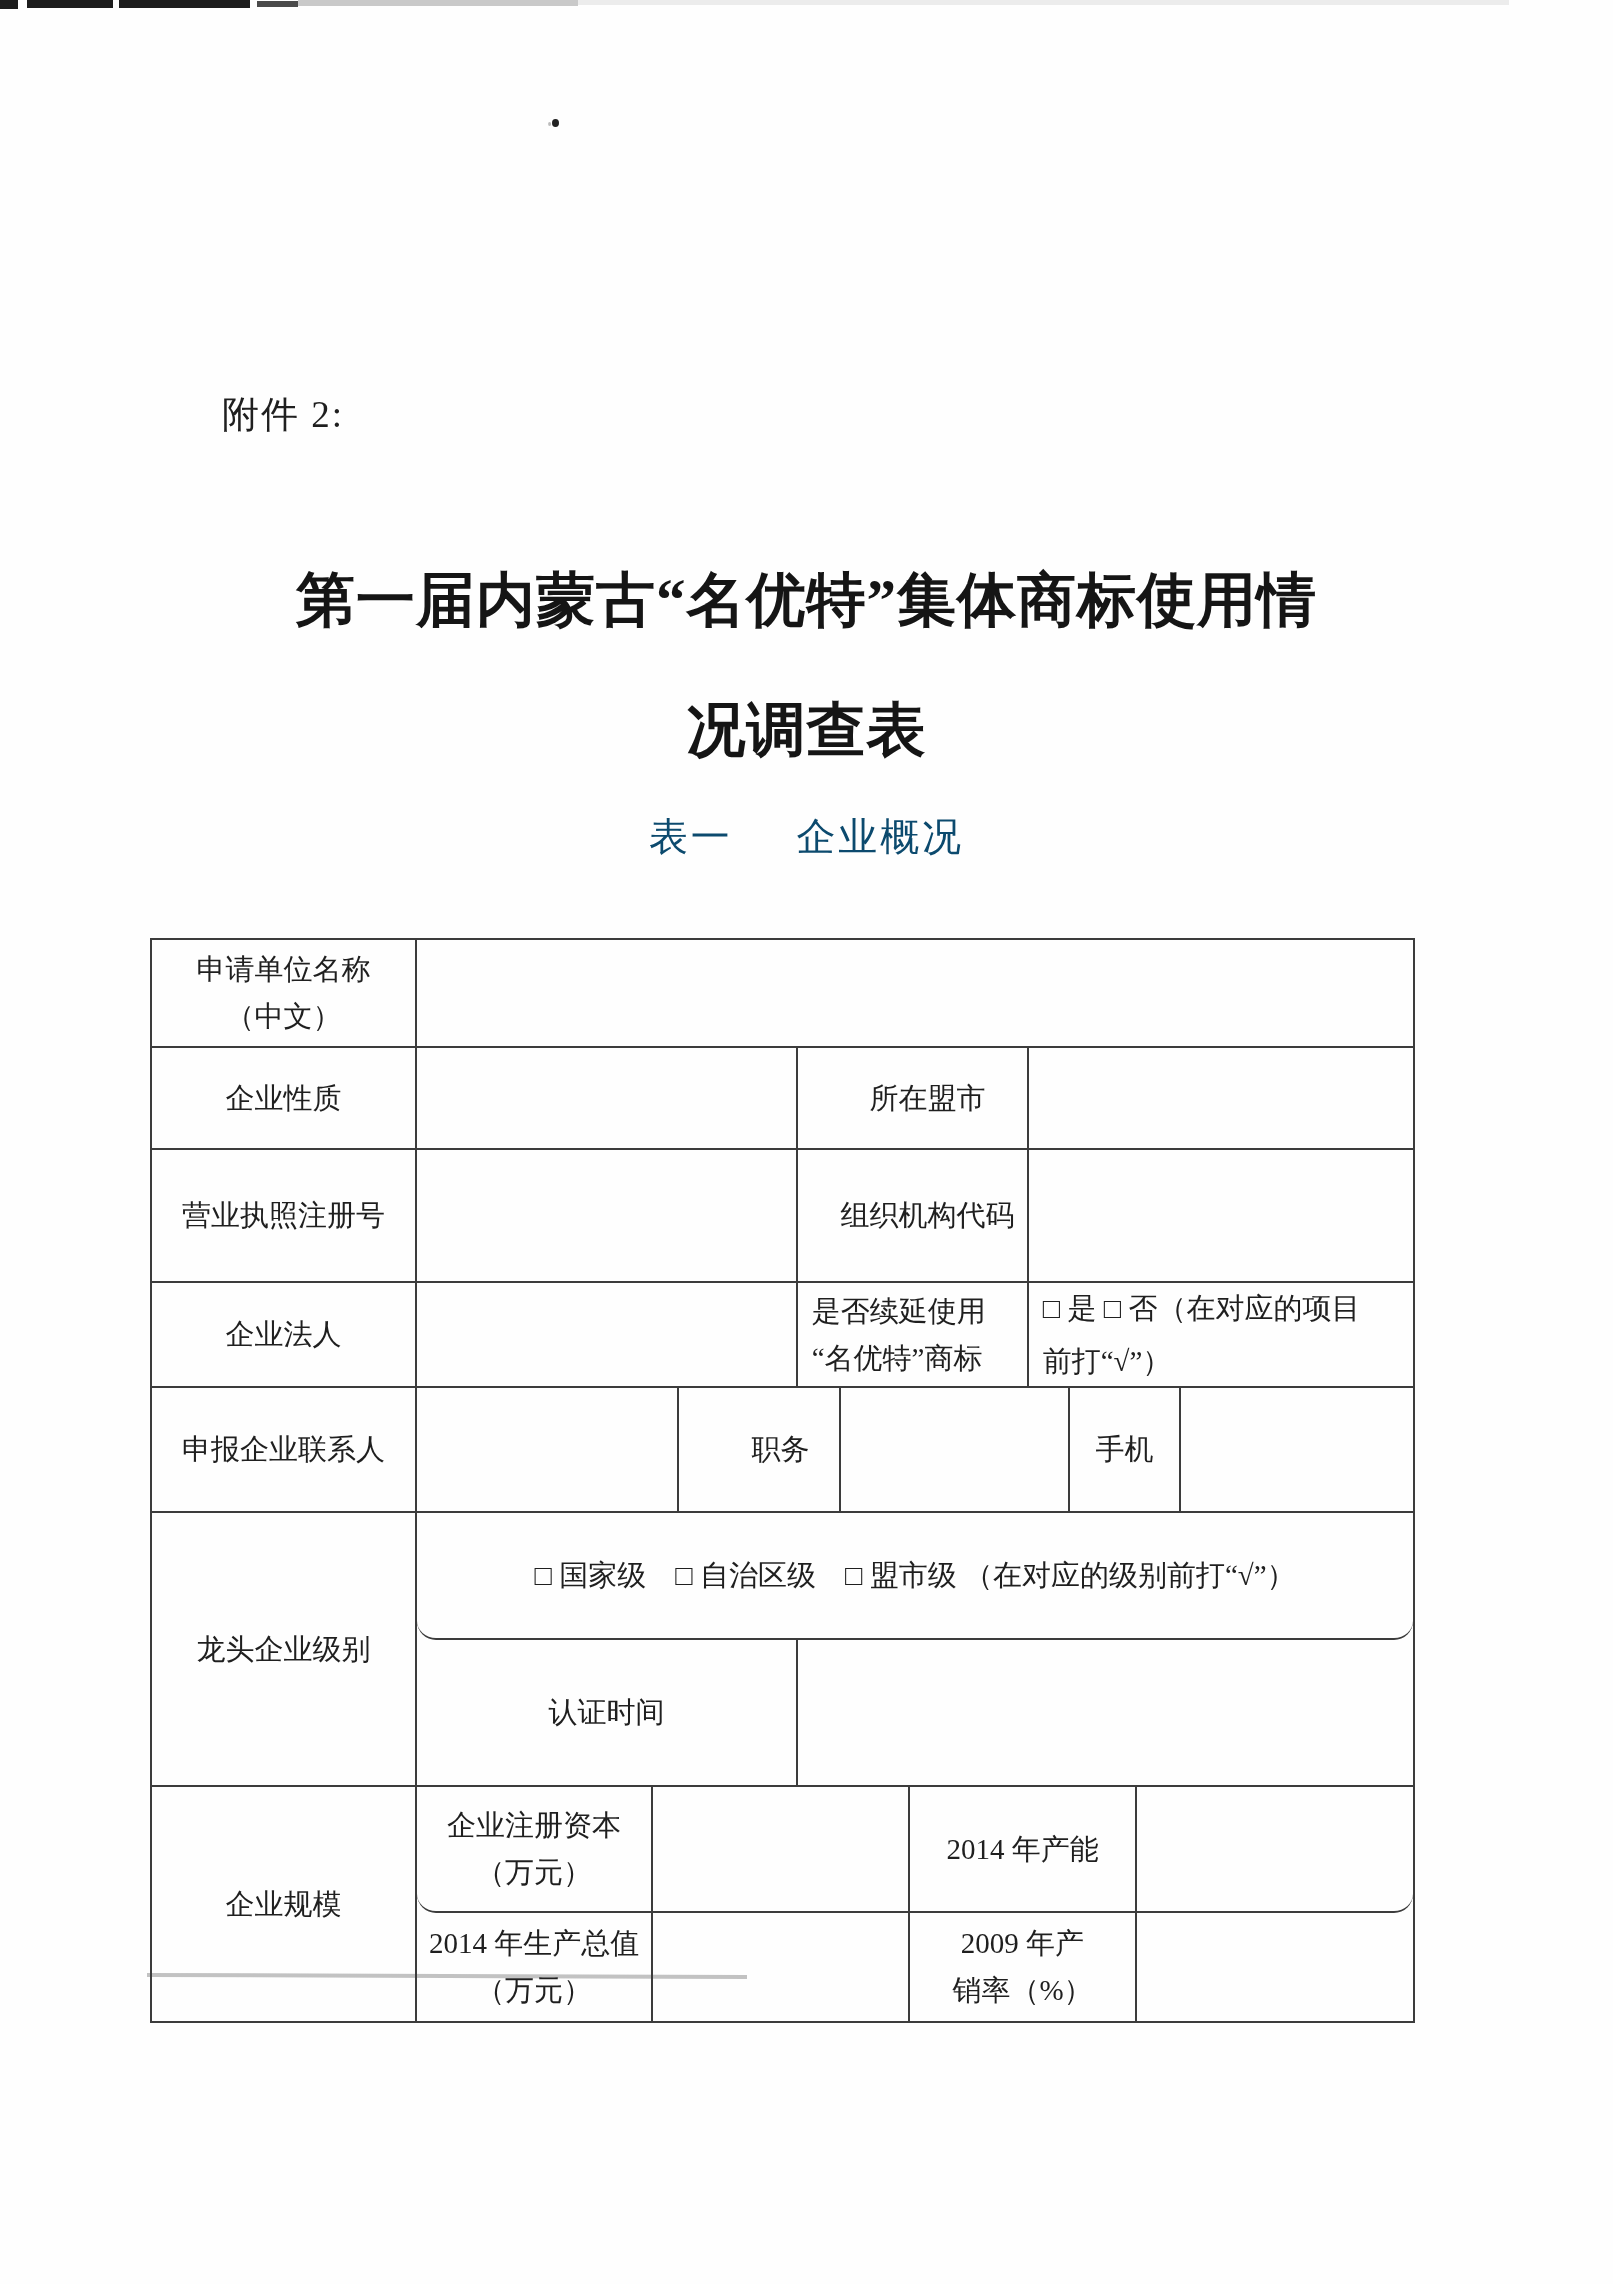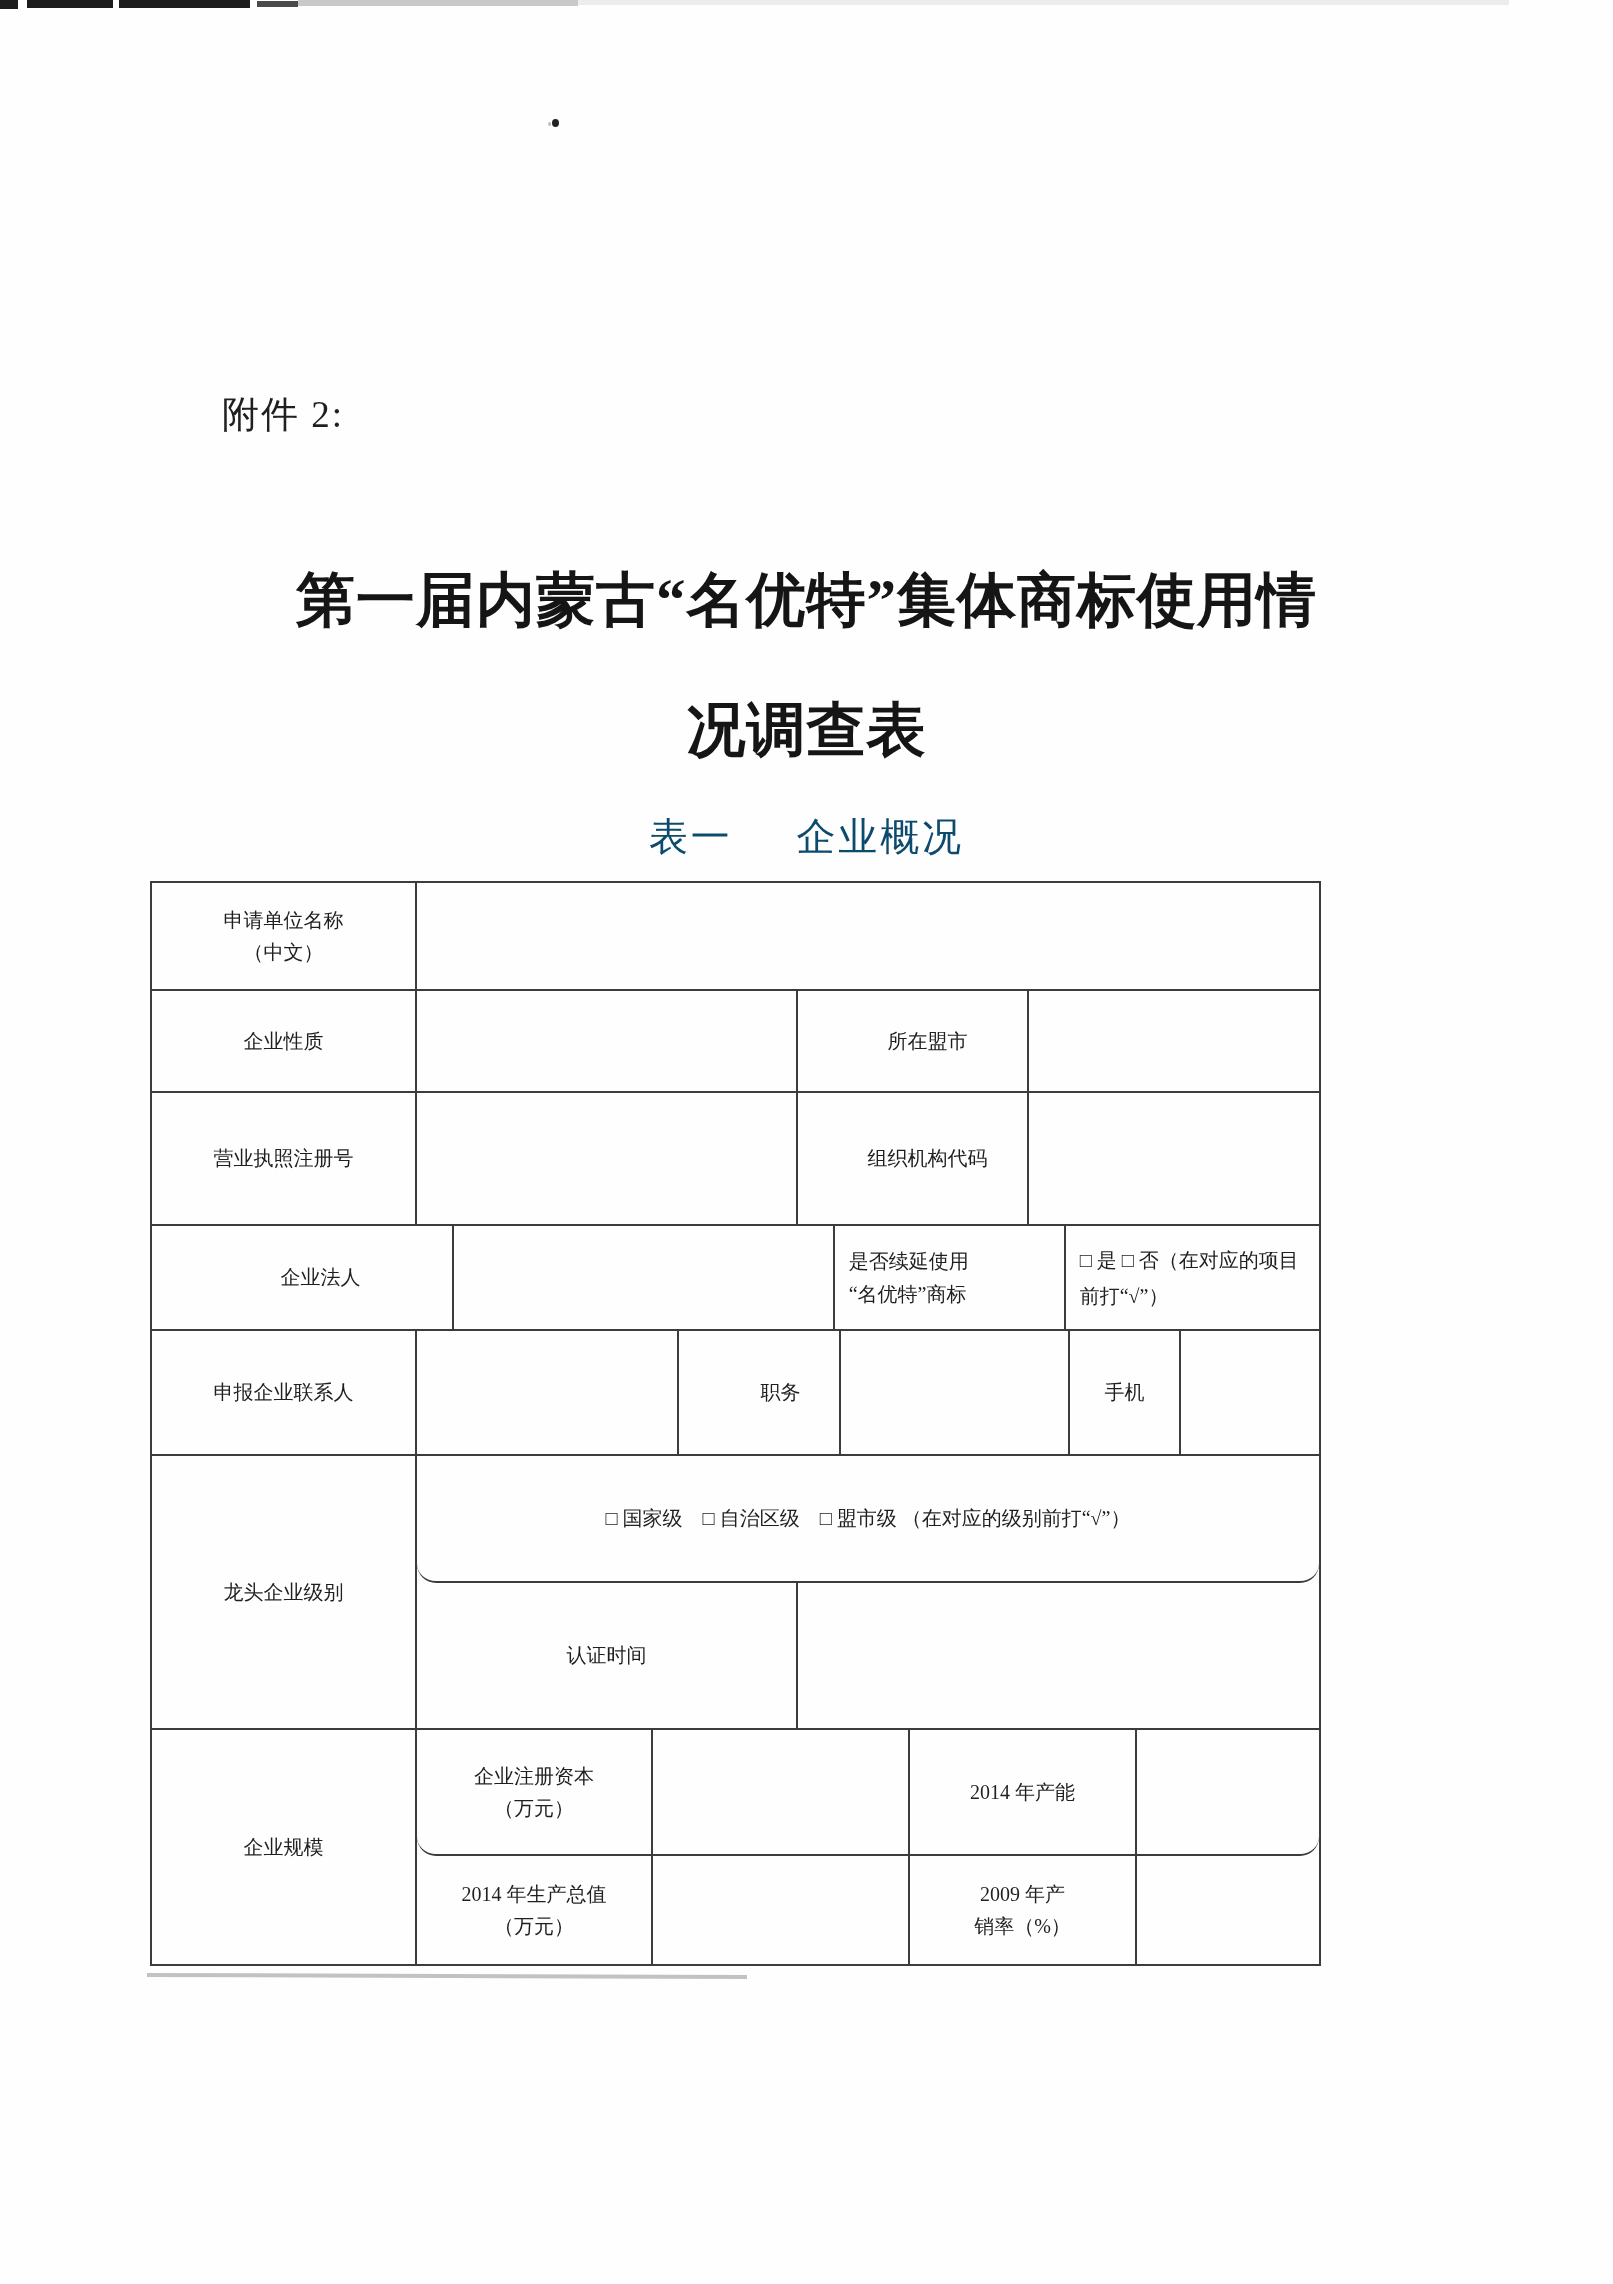--- a/index.html
+++ b/index.html
@@ -46,42 +46,42 @@
   .title-l1 { top:561px; }
   .title-l2 { top:691px; }
   .caption {
     position:absolute; left:0; top:810px; width:100%;
     text-align:center; font-size:39px; letter-spacing:2.9px; color:#0c4a6e;
   }
   .caption .gap2 { margin-left:51px; }
 
   
   .tbl {
-    position:absolute; left:150px; top:881px;
-    width:1171px;
+    position:absolute; left:150px; top:938px;
+    width:1265px;
     border:2px solid #3c3c3c;
     border-bottom-width:2.9px;
-    font-size:20px;
+    font-size:29px;
   }
   .tr { display:flex; border-bottom:2px solid #3c3c3c; }
   .tr:last-child { border-bottom:none; }
   .td {
     border-right:2px solid #3c3c3c;
     display:flex; align-items:center; justify-content:center;
     text-align:center; line-height:1.62; white-space:pre-line;
     padding:3.9px 5.9px;
   }
   .td:last-child { border-right:none; }
   .w-label { width:265px; flex:0 0 265px; }
   .grow { flex:1 1 auto; }
 
   .r1 { height:108px; }
   .r2 { height:102px; }
   .r3 { height:133px; }
-  .r4 { height:105px;padding-left:37px; }
+  .r4 { height:105px; }
   .r5 { height:125px; }
   .r6 { height:274px; }
   .r7 { height:234px; }
 
   .w389 { flex:0 0 381px; }
   .w236 { flex:0 0 231px;padding-left:36px; }
   .w267 { flex:0 0 262px; }
   .w121 { flex:0 0 119px;margin-left:43px; }
   .w234 { flex:0 0 229px; }
   .w113 { flex:0 0 111px; }

